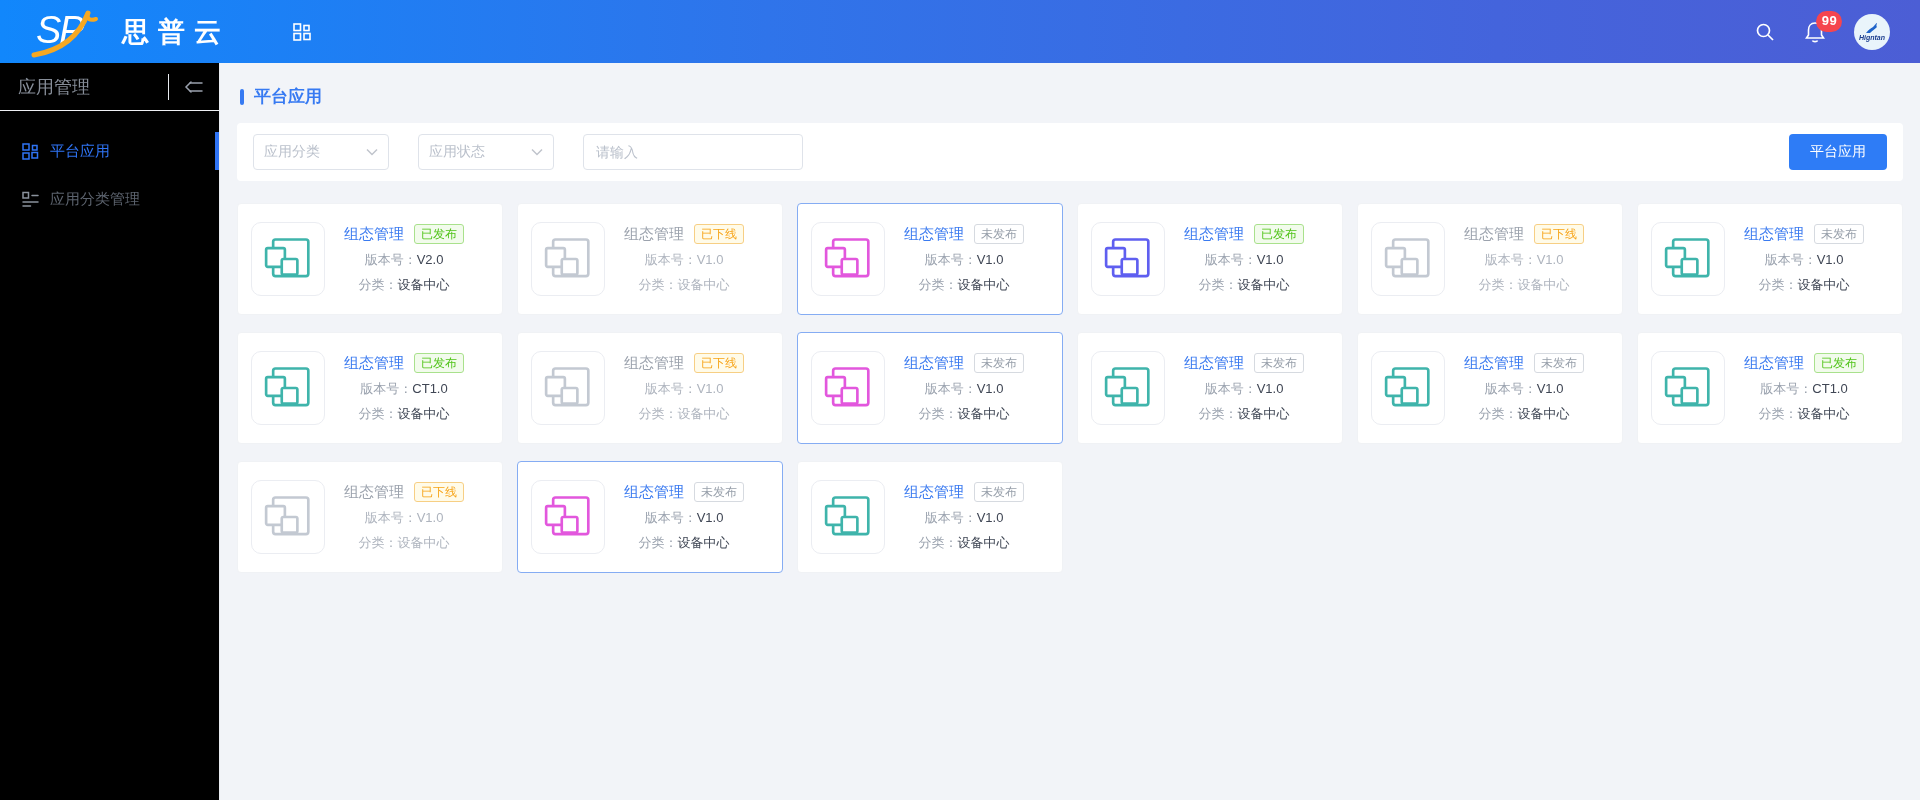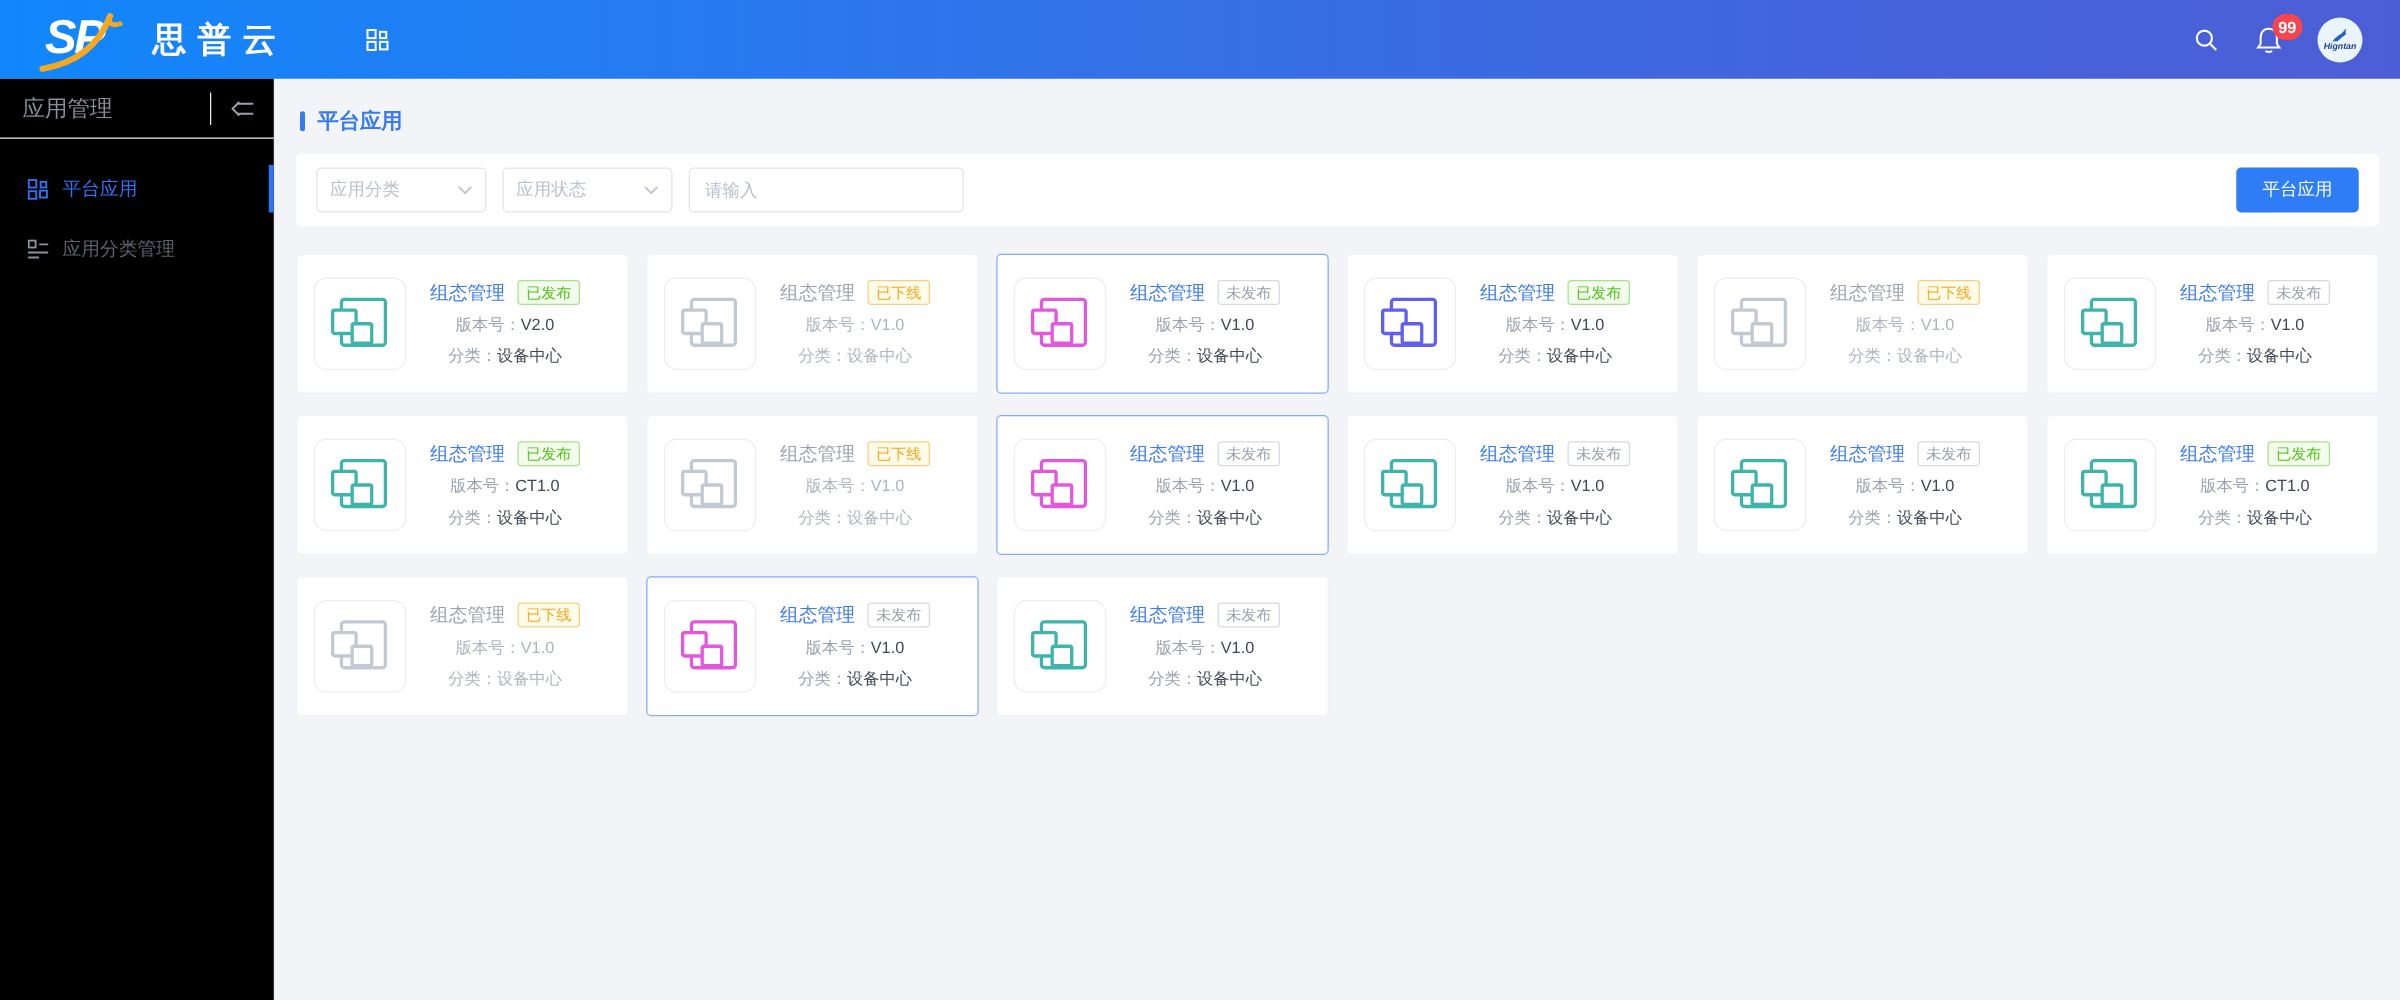--- a/index.html
+++ b/index.html
@@ -4,31 +4,31 @@
 <style>
   * { margin:0; padding:0; box-sizing:border-box; }
   html,body { width:1920px; height:800px; overflow:hidden;
     font-family:"Liberation Sans","DejaVu Sans",sans-serif; background:#f2f4f8; }
 
   
   .topbar { height:63px; display:flex; align-items:center; padding:0 30px;
     background:linear-gradient(90deg,#1187fc 0%,#2f74ea 40%,#4464dc 78%,#4c5ed5 100%); }
   .logo { display:flex; align-items:center; cursor:pointer; }
   .logo-mark { width:80px; height:54px; position:relative; flex:none; }
-  .logo-sp { position:absolute; left:6px; top:4px; color:#fff; font-size:38px; font-weight:bold;
+  .logo-sp { position:absolute; left:6px; top:4px; color:#fff; font-size:38px; font-weight:normal;
     font-style:italic; letter-spacing:-2px; }
   .logo-swoosh { position:absolute; left:0; top:0; }
   .logo-text { color:#fff; font-size:27px; font-weight:bold; letter-spacing:9px; margin-left:12px;
     font-family:"Liberation Serif","DejaVu Serif",serif; }
   .nav-grid { margin-left:62px; cursor:pointer; display:flex; }
   .topbar-right { margin-left:auto; display:flex; align-items:center; gap:28px; }
   .tb-icon { cursor:pointer; display:flex; }
   .bell-wrap { position:relative; }
   .badge-99 { position:absolute; top:-9px; right:-16px; background:#f5454f; color:#fff;
-    font-size:13px; font-weight:bold; line-height:1; padding:4px 5px; border-radius:11px; }
+    font-size:13px; font-weight:bold; line-height:1; padding:4px 5px; border-radius:11px;font-family:Liberation Mono, monospace; }
   .avatar { width:36px; height:36px; border-radius:50%; background:#e9f4fb; cursor:pointer;
     display:flex; flex-direction:column; align-items:center; justify-content:center; overflow:hidden; }
   .avatar-name { font-size:7px; font-weight:bold; font-style:italic; color:#1d3f8f; line-height:1; }
 
   
   .layout { display:flex; height:737px; }
   .sidebar { width:220px; background:#000000; border-right:1px solid #e9ecf1; flex:none; }
   .sidebar-header { height:48px; display:flex; align-items:center; padding:0 14px 0 18px;
     border-bottom:1px solid #eef0f4; }
   .sidebar-title { color:#878e99; font-size:18px; flex:1; }
@@ -43,21 +43,21 @@
   .menu-item.active::after { content:''; position:absolute; right:0; top:5px; bottom:5px;
     width:4px; background:#2f74f5; }
 
   
   .main { flex:1; padding:0 17px; }
   .page-title-row { display:flex; align-items:center; margin:22px 0 15px 3px; }
   .title-bar { width:4px; height:16px; background:#377af2; border-radius:2px; margin-right:10px; }
   .page-title { color:#377af2; font-size:17px; font-weight:600; }
 
   .filter-panel { background:#fff; border-radius:4px; padding:11px 16px;
-    display:flex; align-items:center; gap:13px; }
+    display:flex; align-items:center; gap:29px; }
   .select { width:136px; height:36px; border:1px solid #dfe3ea; border-radius:4px; background:#fff;
     display:flex; align-items:center; justify-content:space-between; padding:0 10px;
     color:#bac0cb; font-size:14px; cursor:pointer; }
   .search-input { width:220px; height:36px; border:1px solid #dfe3ea; border-radius:4px;
     padding:0 12px; font-size:14px; color:#333; outline:none; }
   .search-input::placeholder { color:#bac0cb; }
   .add-btn { margin-left:auto; width:98px; height:36px; background:#2e7cf6; color:#fff;
     border:none; border-radius:4px; font-size:14px; cursor:pointer; }
 
   

